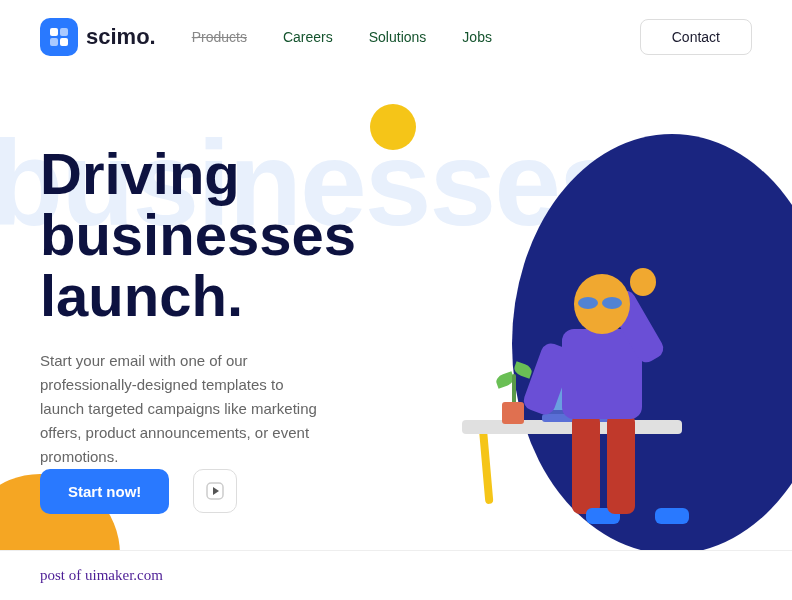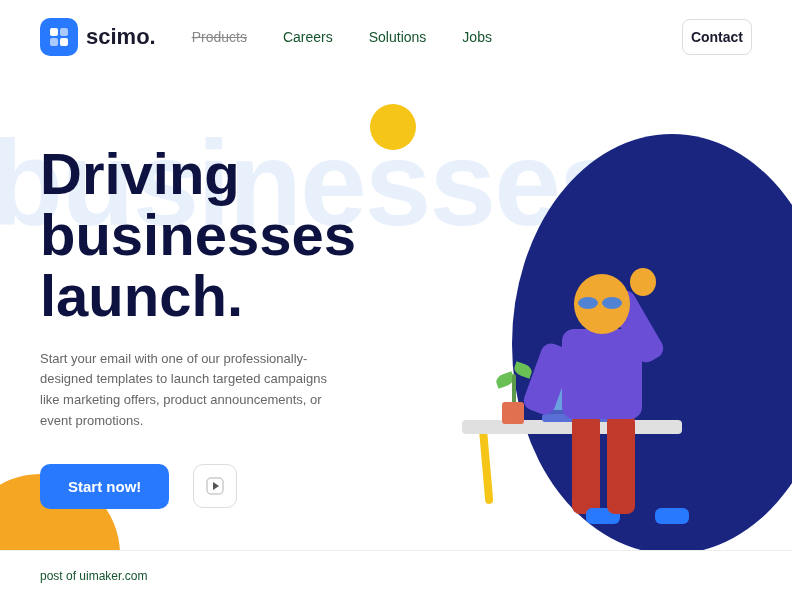--- a/index.html
+++ b/index.html
@@ -52,23 +52,23 @@
       cursor: pointer;
     }
     .nav-link.active {
       color: #888;
       text-decoration: line-through;
     }
     .nav-contact-btn {
       background: #fff;
       border: 1.5px solid #ddd;
       border-radius: 8px;
-      padding: 9px 8px;
+      padding: 9px 31px;
       font-size: 14px;
-      font-weight: 700;
+      font-weight: 400;
       color: #1a1a2e;
       cursor: pointer;
     }
 
     
     .hero {
       position: relative;
       width: 792px;
       height: 520px;
       overflow: hidden;
@@ -134,24 +134,23 @@
       max-width: 380px;
     }
     .hero-title {
       font-size: 58px;
       font-weight: 700;
       color: #0d1240;
       line-height: 1.05;
       margin-bottom: 22px;
     }
     .hero-subtitle {
-      font-size: 13px;
+      font-size: 15px;
       color: #666;
       line-height: 1.6;
-      margin-bottom: 32px;
       max-width: 290px;
     }
     .hero-actions {
       display: flex;
       align-items: center;
       gap: 24px;
     }
     .btn-start {
       background: #2979FF;
       color: #fff;
@@ -426,22 +425,23 @@
     .bottom-link {
       font-size: 13px;
       color: #2979FF;
       cursor: pointer;
     }
     .bottom-dash {
       color: #aaa;
       margin-right: 6px;
     }
     .bottom-right-text {
-      font-size: 12px;
-      color: #14532d;
+      font-size: 15px;
+      color: #4c1d95;
+      font-family: Liberation Serif, serif;
     }
   </style>
 </head>
 <body>
 
 <nav>
   <div class="logo-icon">
     <svg viewBox="0 0 22 22" fill="none">
       <rect x="2" y="2" width="8" height="8" rx="2" fill="white"></rect>
       <rect x="12" y="2" width="8" height="8" rx="2" fill="white" opacity="0.6"></rect>

